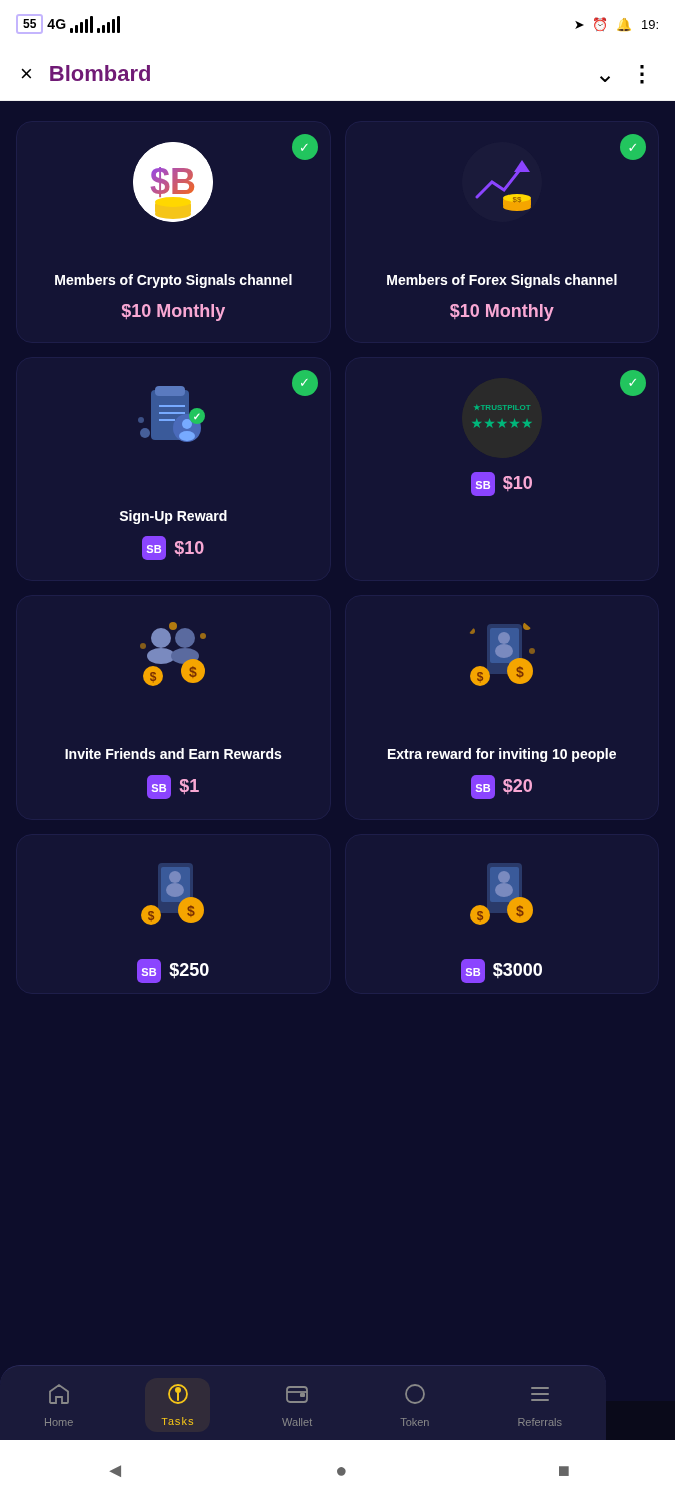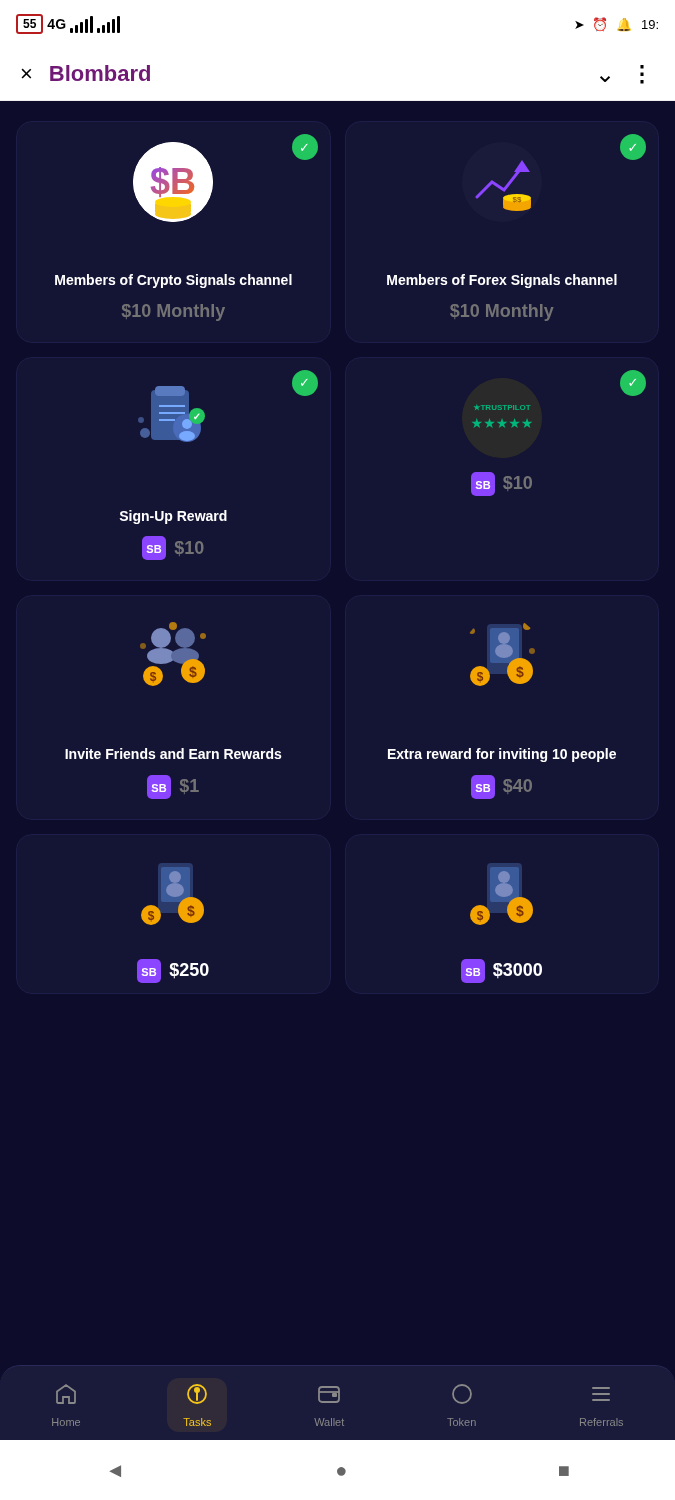--- a/index.html
+++ b/index.html
@@ -152,21 +152,21 @@
       line-height: 1.4;
       margin-top: 35px;
     }
 
     .card-price {
       display: flex;
       align-items: center;
       gap: 8px;
       font-size: 18px;
       font-weight: 700;
-      color: #737373;
+      color: #f9a8d4;
     }
 
     
     .coin-svg {
       width: 24px;
       height: 24px;
     }
 
     
     .icon-crypto {
@@ -191,21 +191,21 @@
 
     .icon-extra {
       background: transparent;
     }
 
     
     .bottom-nav {
       position: fixed;
       bottom: 60px;
       left: 0;
-      width: 675px;
+      width: 606px;
       background: #1a1a3a;
       border-radius: 20px 20px 0 0;
       padding: 12px 0 8px;
       display: flex;
       justify-content: space-around;
       align-items: center;
       z-index: 100;
       border-top: 1px solid #2a2a5a;
     }
 
@@ -284,21 +284,21 @@
       color: #fff;
       position: absolute;
       bottom: 10px;
     }
   </style>
 </head>
 <body>
 
 <div class="status-bar">
   <div class="status-left">
-    <span style="border:2px solid #b91c1c;border-radius:3px;padding:1px 5px;font-size:12px;font-weight:700;">
+    <span style="border:2px solid #c4b5fd;border-radius:3px;padding:1px 5px;font-size:12px;font-weight:700;">
       <span>55</span>
     </span>
     <span style="font-size:14px;font-weight:700;">4G</span>
     <div class="signal-bars">
       <div class="bar" style="height:5px;"></div>
       <div class="bar" style="height:8px;"></div>
       <div class="bar" style="height:11px;"></div>
       <div class="bar" style="height:14px;"></div>
       <div class="bar" style="height:17px;"></div>
     </div>
@@ -485,21 +485,21 @@
           <circle cx="10" cy="15" r="3" fill="#f5a500" opacity="0.6"></circle>
           <circle cx="70" cy="35" r="3" fill="#f5a500" opacity="0.5"></circle>
         </svg>
       </div>
       <div class="card-title">Extra reward for inviting 10 people</div>
       <div class="card-price">
         <svg class="coin-svg" viewBox="0 0 24 24" xmlns="http://www.w3.org/2000/svg">
           <rect width="24" height="24" rx="5" fill="#8b44ff"></rect>
           <text x="12" y="17" text-anchor="middle" font-size="11" fill="white" font-weight="bold">SB</text>
         </svg>
-        <span>$40</span>
+        <span>$20</span>
       </div>
     </div>
 
   </div>
 
   <div class="cards-grid">
 
     <div class="partial-card">
       <div class="card-icon icon-extra" style="margin-bottom:0;">
         <svg width="80" height="80" viewBox="0 0 80 80" xmlns="http://www.w3.org/2000/svg">
@@ -560,21 +560,21 @@
   </div>
 
   <div class="nav-item active">
     <span class="nav-icon">
       <svg width="24" height="24" viewBox="0 0 24 24" xmlns="http://www.w3.org/2000/svg">
         <circle cx="12" cy="12" r="9" stroke="#f5c518" stroke-width="1.8" fill="none"></circle>
         <circle cx="12" cy="8" r="3" fill="#f5c518"></circle>
         <line x1="12" y1="11" x2="12" y2="18" stroke="#f5c518" stroke-width="2" stroke-linecap="round"></line>
       </svg>
     </span>
-    <span class="nav-label" style="color:#f5c518;">Tasks</span>
+    <span class="nav-label" style="color:#f5c518;font-family:Liberation Mono, monospace;">Tasks</span>
   </div>
 
   <div class="nav-item">
     <span class="nav-icon">
       <svg width="24" height="24" viewBox="0 0 24 24" fill="none" xmlns="http://www.w3.org/2000/svg">
         <rect x="2" y="5" width="20" height="15" rx="3" stroke="#888" stroke-width="1.8"></rect>
         <rect x="15" y="11" width="5" height="4" rx="1" fill="#888"></rect>
         <line x1="2" y1="10" x2="22" y2="10" stroke="#888" stroke-width="1.8"></line>
       </svg>
     </span>

